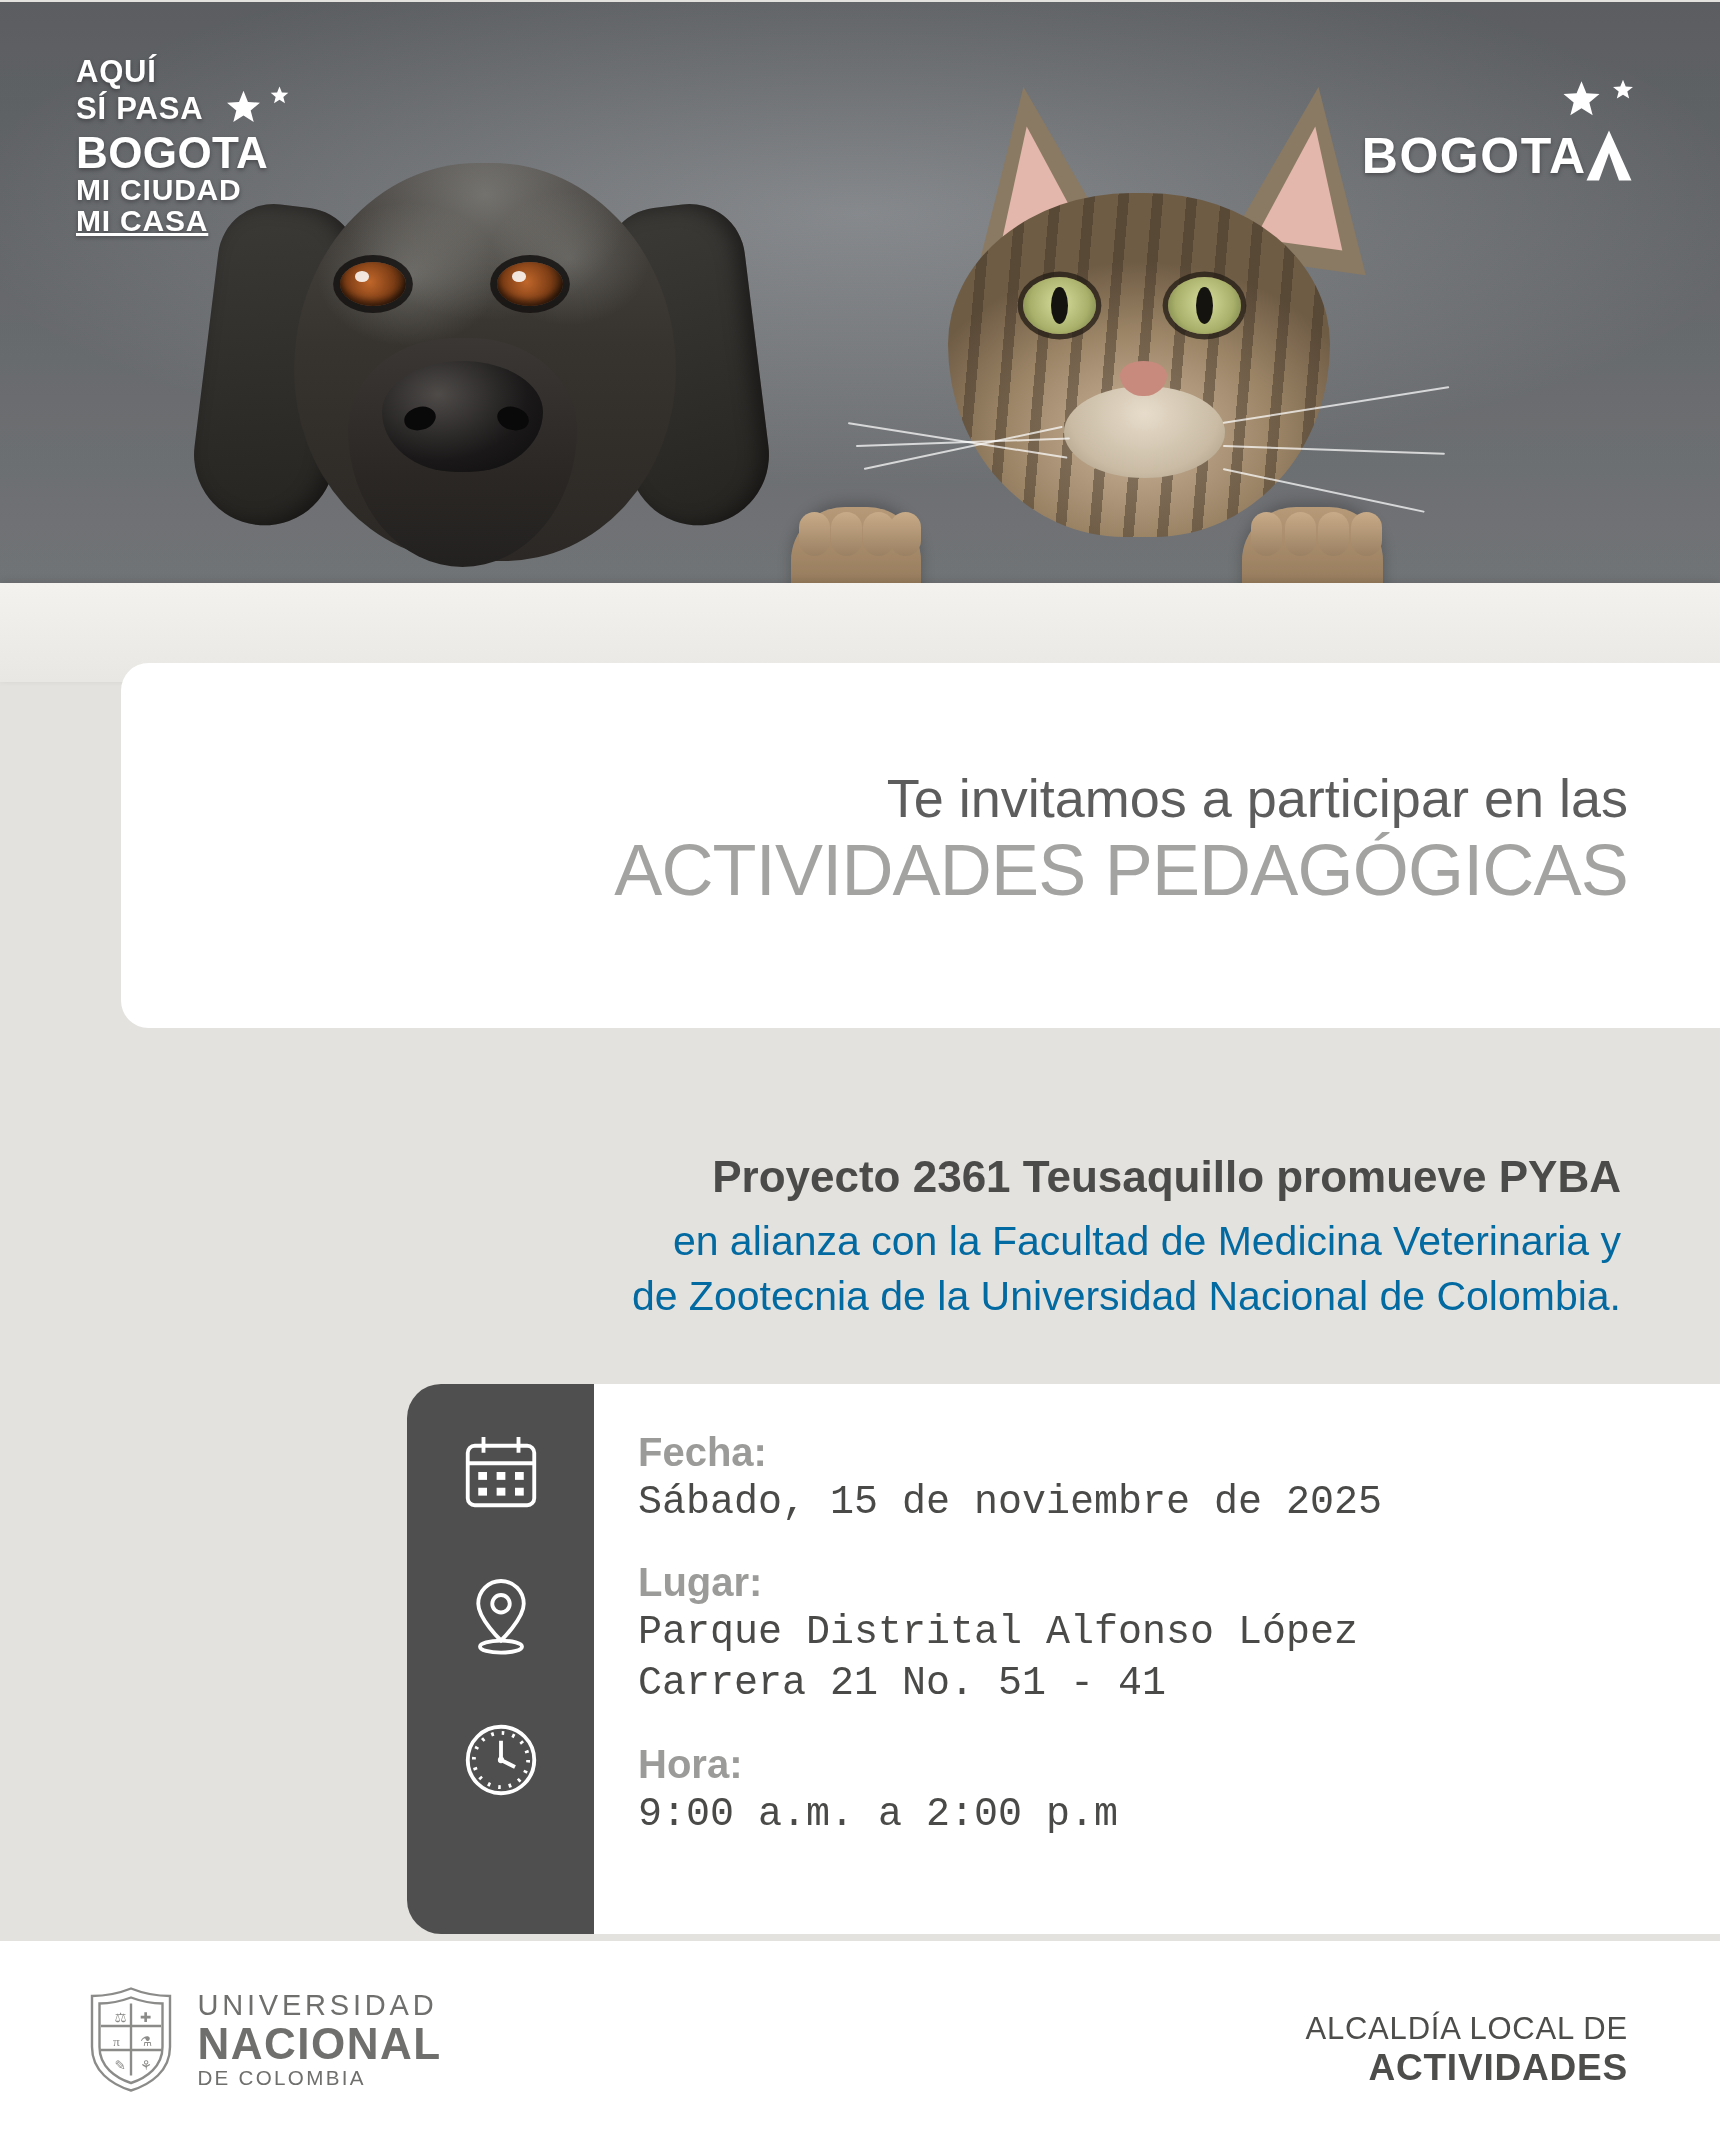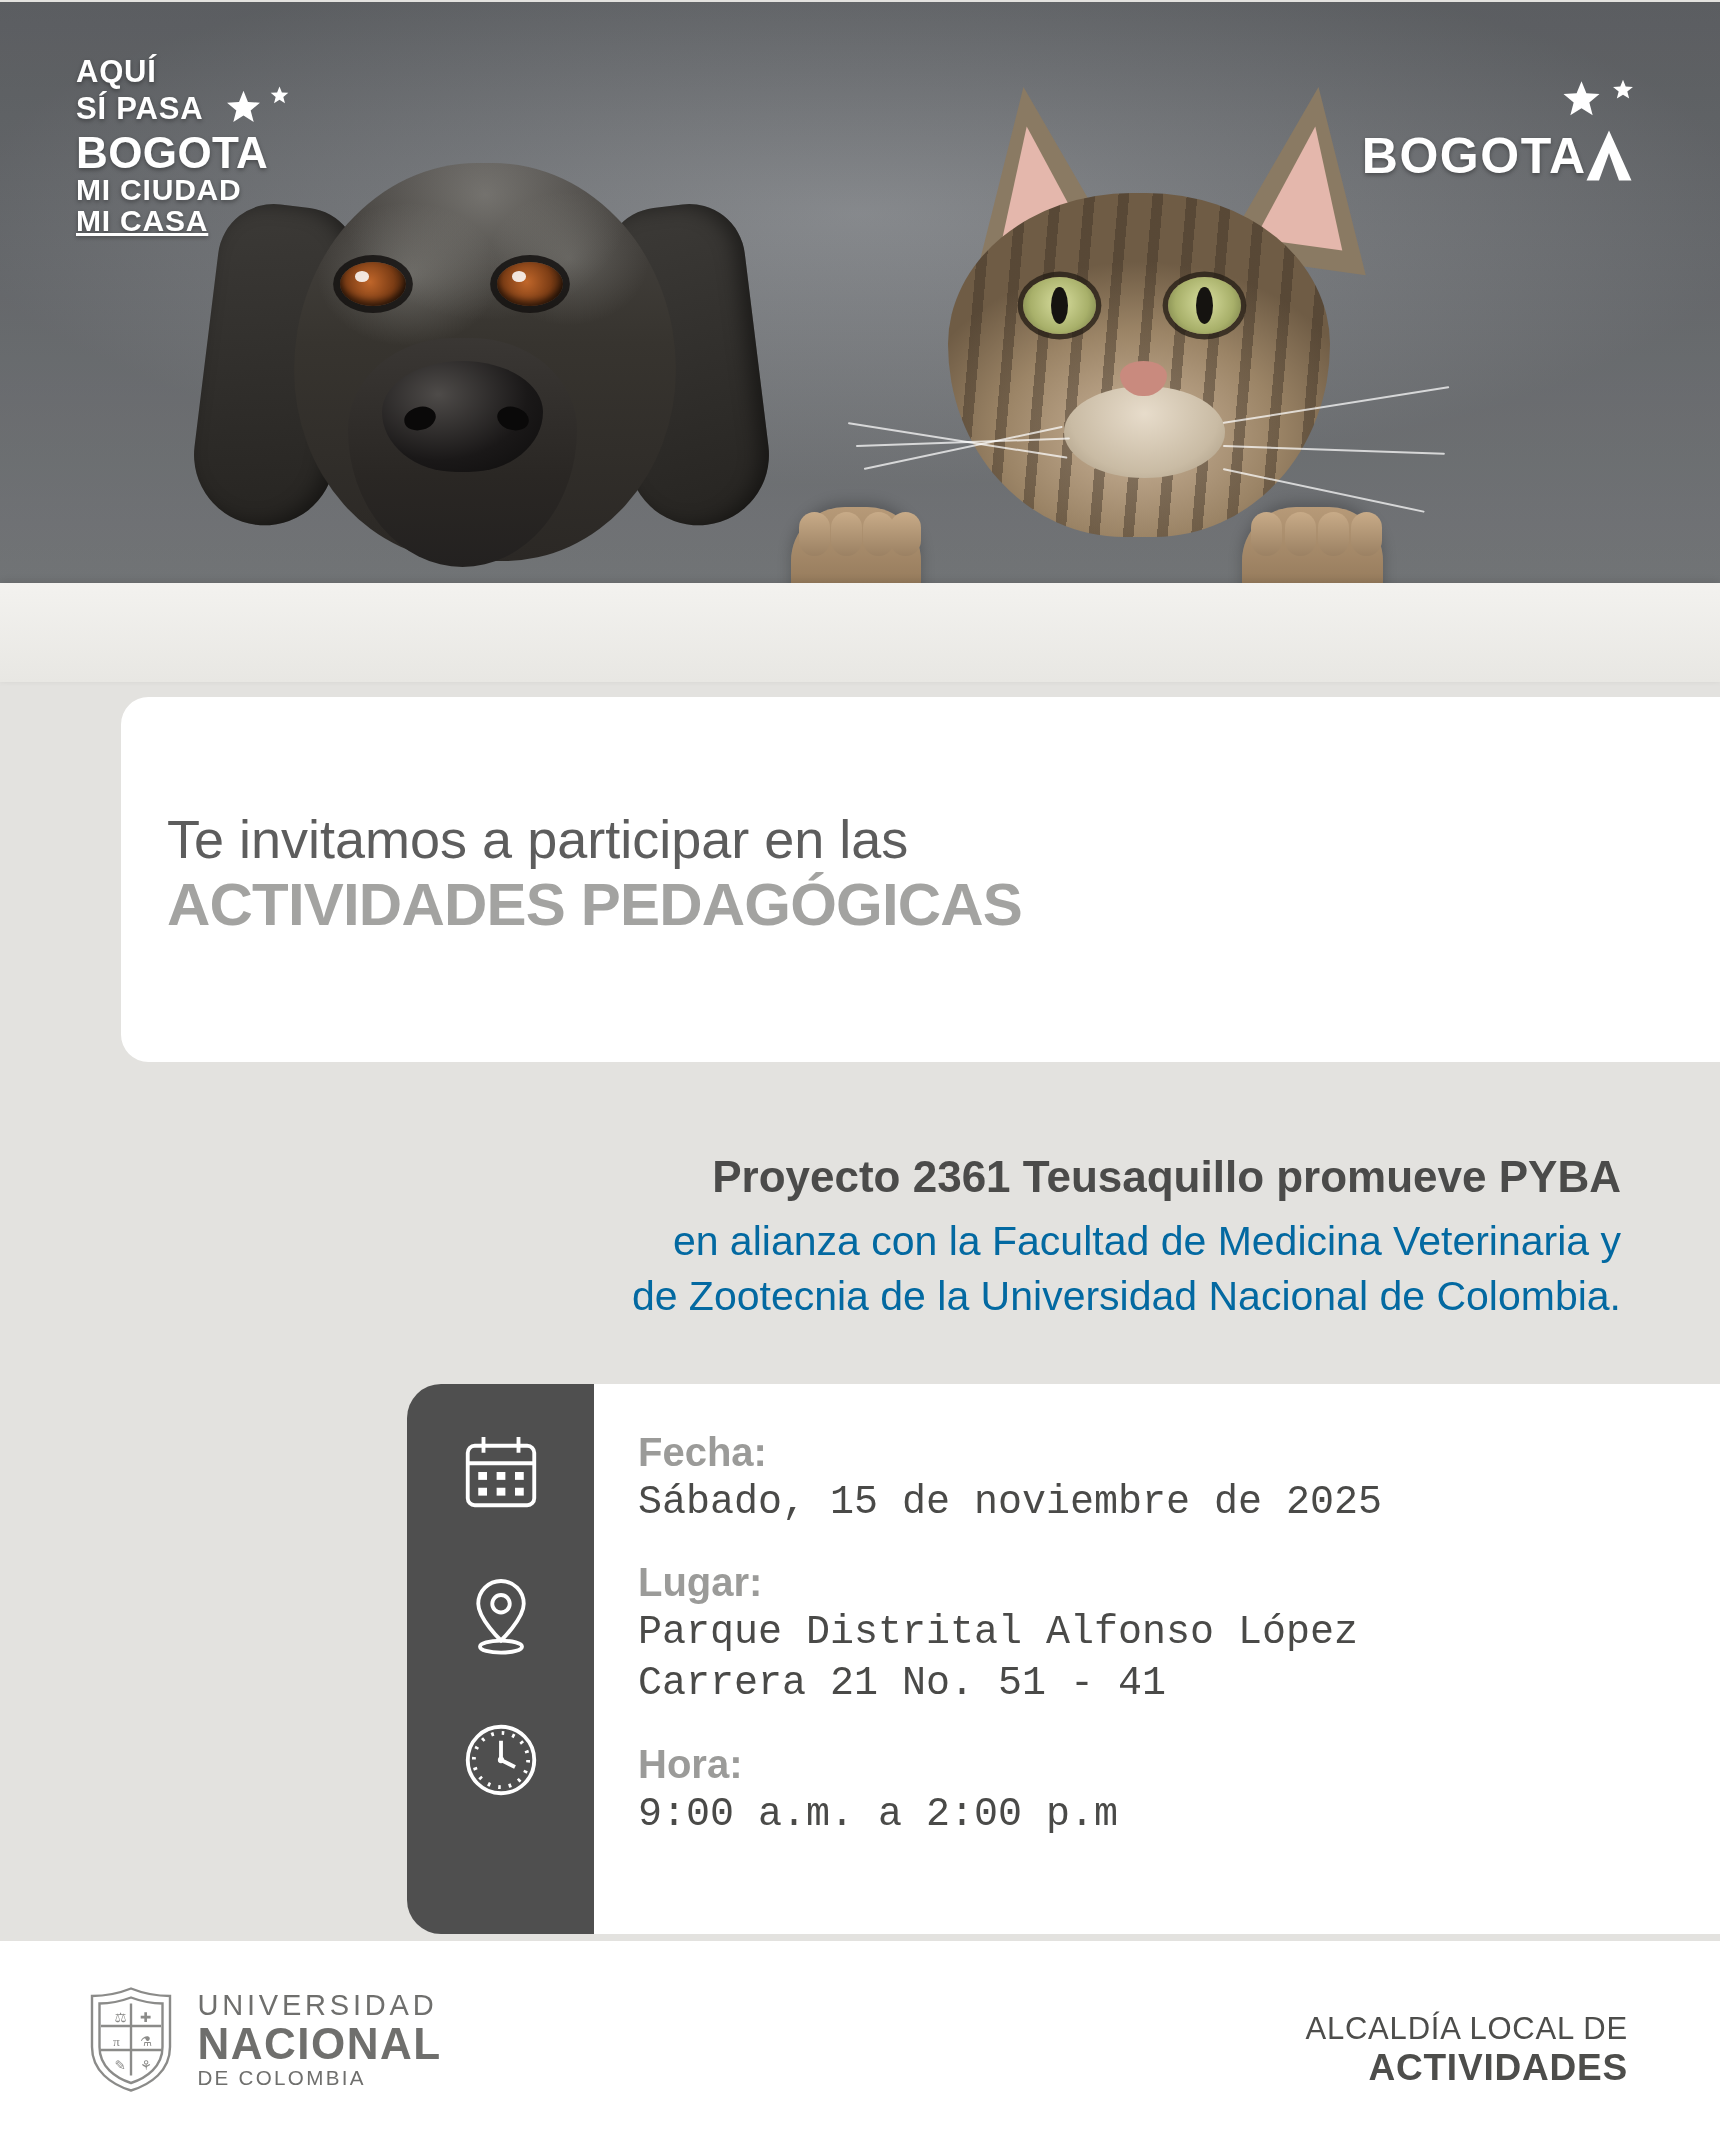--- a/index.html
+++ b/index.html
@@ -258,41 +258,42 @@
     letter-spacing: 1.5px;
     line-height: 1;
     display: flex;
     align-items: center;
   }
 
   
   .title-panel {
     position: absolute;
     left: 121px;
-    top: 697px;
+    top: 663px;
     width: 1599px;
     height: 365px;
     background: #ffffff;
     border-radius: 27.5px 0 0 27.5px;
     z-index: 7;
     padding: 26px 92px 35px 46px;
+    text-align: right;
     display: flex;
     flex-direction: column;
     justify-content: center;
   }
   .t-pre {
     font-size: 54px;
     color: #5d5d5d;
     font-weight: 400;
     line-height: 1.1;
     margin-bottom: 4.6px;
   }
   .t-main {
-    font-size: 60px;
-    font-weight: 700;
+    font-size: 72px;
+    font-weight: 400;
     color: #a3a3a1;
     letter-spacing: -0.8px;
     line-height: 1.04;
     margin-bottom: 4.6px;
   }
   .t-sub {
     font-size: 60px;
     font-weight: 600;
     color: #4c4c4c;
     line-height: 1.1;

